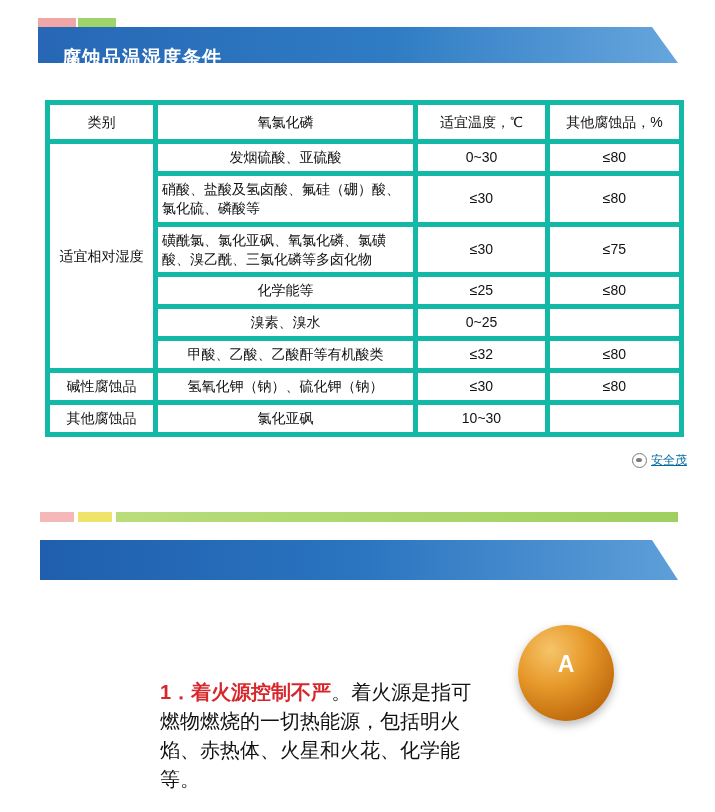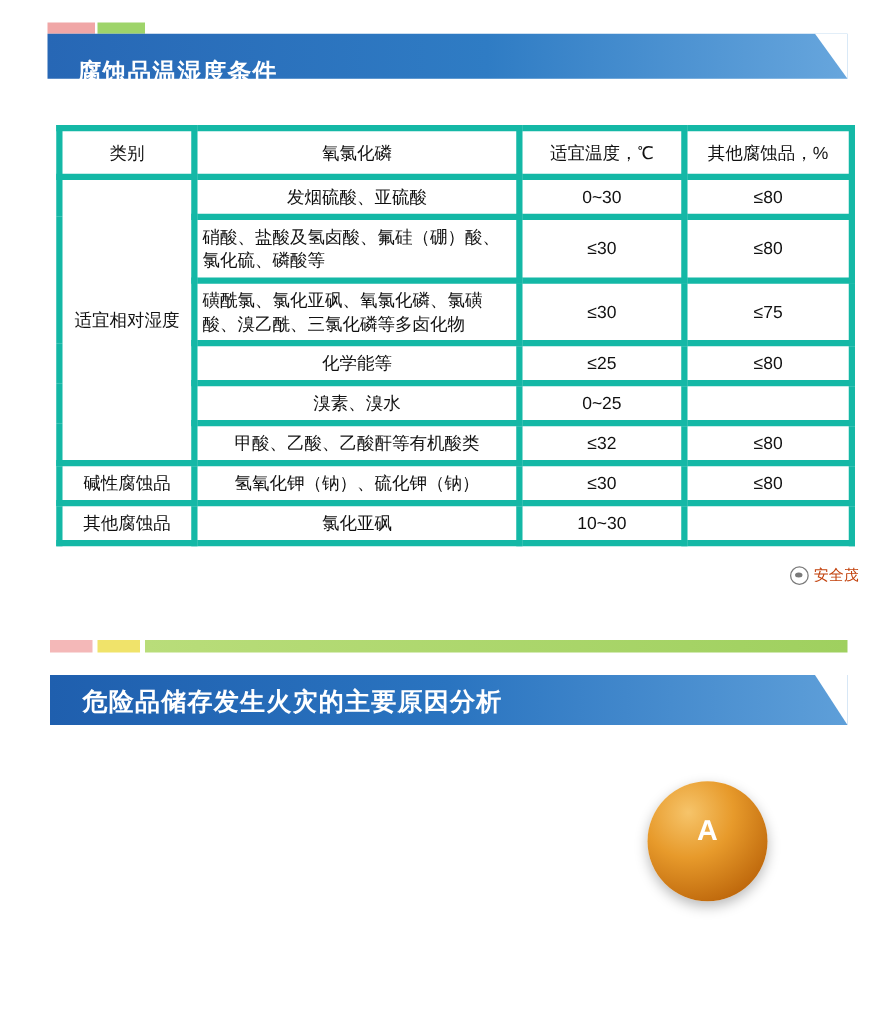--- a/index.html
+++ b/index.html
@@ -104,24 +104,25 @@
   }
   td.kind.multi {
     text-align: left;
   }
 
   .wechat {
     position: absolute;
     right: 28px;
     top: 452px;
     font-size: 12px;
-    color: #c2410c;
+    color: #0369a1;
     display: flex;
     align-items: center;
     gap: 4px;
+    text-decoration: underline;
   }
   .wechat .wx-icon {
     display: inline-block;
     width: 13px;
     height: 13px;
     border-radius: 50%;
     border: 1px solid #7a7a7a;
     position: relative;
   }
   .wechat .wx-icon::after {
@@ -316,20 +317,22 @@
   </div>
 </div>
 
 <div class="slide2">
   <div class="s2-strip-a"></div>
   <div class="s2-strip-b"></div>
   <div class="s2-strip-c"></div>
 
   <div class="s2-titlebar">
     <div class="corner"></div>
-    <div class="s2-title-text">危险品储存发生火灾的主要原因分析</div>
   </div>
 
   <div class="ball">
     <div class="ball-label">A</div>
   </div>
 
+  <div class="body-text">
+    <span class="pre">1．着火源控制不严</span><span>。着火源是指可燃物燃烧的一切热能源，包括明火焰、赤热体、火星和火花、化学能等。</span>
+  </div>
 </div>
 
 </body></html>

